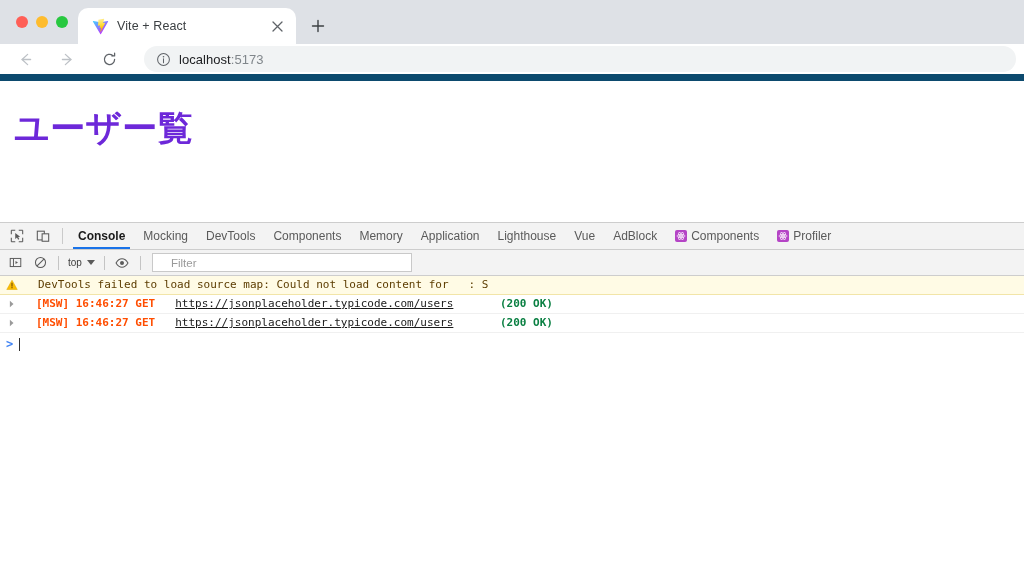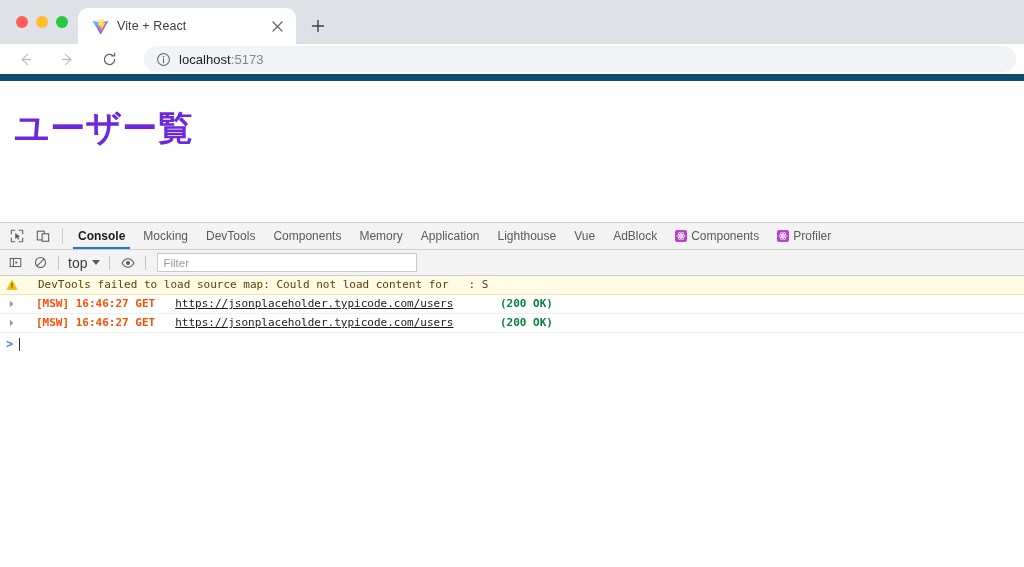--- a/index.html
+++ b/index.html
@@ -240,40 +240,40 @@
   .dt-tb-sep {
     width: 1px; height: 14px;
     background: #c4c4c4;
     margin: 0 5px;
     flex: 0 0 1px;
   }
   .ctx-select {
     display: flex;
     align-items: center;
     gap: 5px;
-    font-size: 14px;
+    font-size: 10px;
     color: #3c3c3c;
     padding: 0 4px;
     height: 18px;
   }
   .caret {
     width: 0; height: 0;
     border-left: 4px solid transparent;
     border-right: 4px solid transparent;
     border-top: 5px solid #5a5a5a;
   }
   .filter-box {
     margin-left: 6px;
     height: 19px;
     width: 260px;
     background: #ffffff;
     border: 1px solid #c9c9c9;
     display: flex;
     align-items: center;
-    padding: 0 5px;
+    padding: 0 18px;
   }
   .filter-box span {
     font-size: 11.5px;
     color: #9a9a9a;
   }
 
   .console-body {
     flex: 1 1 auto;
     overflow: hidden;
     background: #ffffff;

